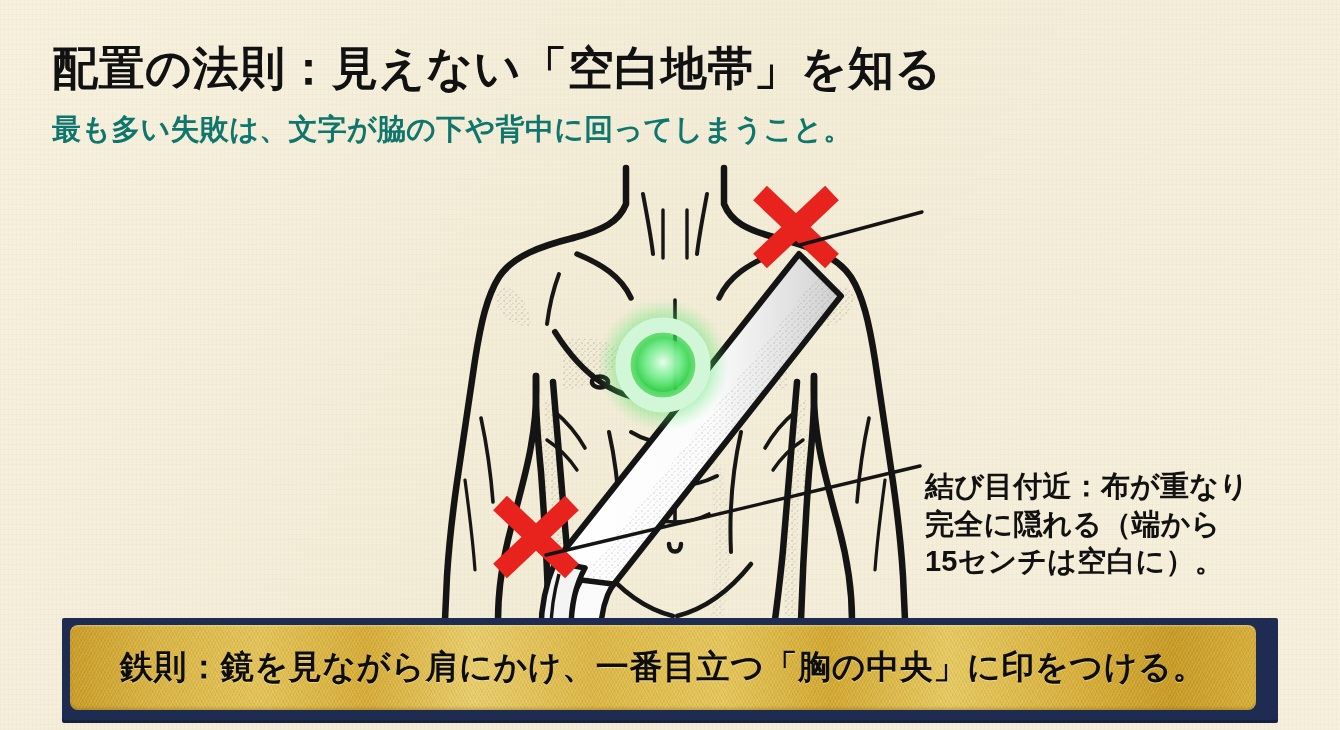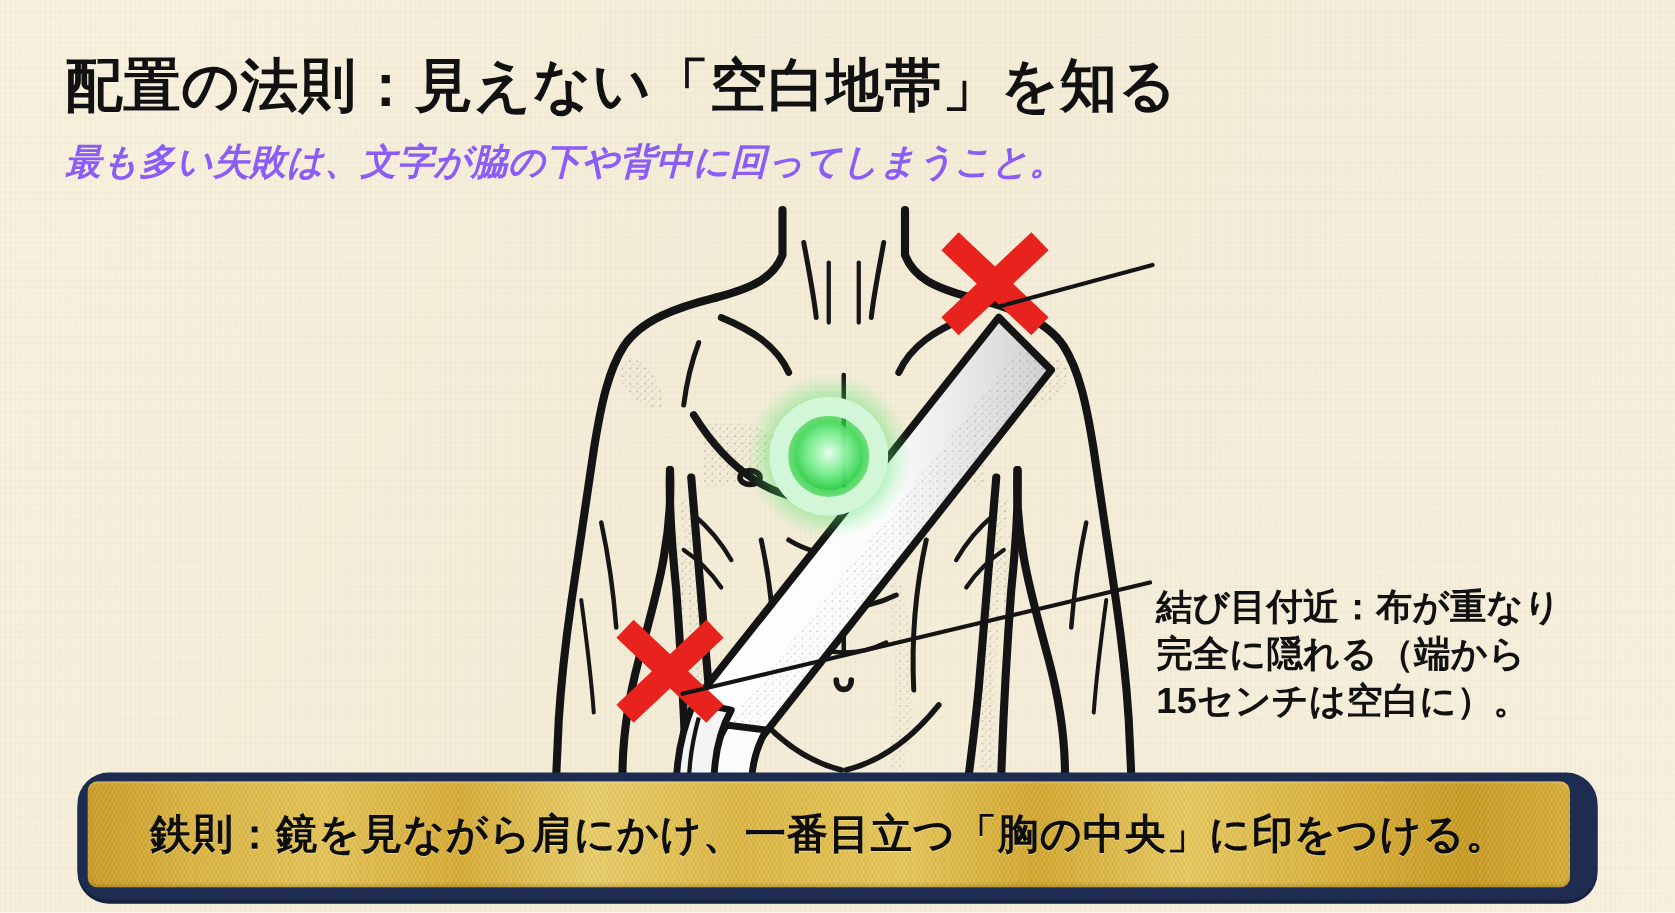--- a/index.html
+++ b/index.html
@@ -40,23 +40,22 @@
     white-space: nowrap;
     text-shadow: 0 1px 0 rgba(255,255,255,0.35);
   }
   #page-subtitle {
     position: absolute;
     left: 52px;
     top: 110px;
     font-size: 29px;
     font-weight: 700;
     letter-spacing: 0.3px;
-    color: #8b5cf6;
+    color: #0f766e;
     white-space: nowrap;
-    font-style: italic;
   }
 
   
   #illustration {
     position: absolute;
     left: 395px;
     top: 150px;
     width: 560px;
     height: 480px;
   }
@@ -82,21 +81,21 @@
     pointer-events: none;
   }
 
   
   #rule-banner {
     position: absolute;
     left: 62px;
     top: 618px;
     width: 1216px;
     height: 102px;
-    border-radius: 25px;
+    border-radius: 2px;
     background: #1d2c50;
     box-shadow: 0 3px 0 #16223e;
     box-sizing: border-box;
     padding: 7px 22px 10px 8px;
   }
   #rule-banner-inner {
     position: relative;
     width: 100%;
     height: 100%;
     border-radius: 8px;

